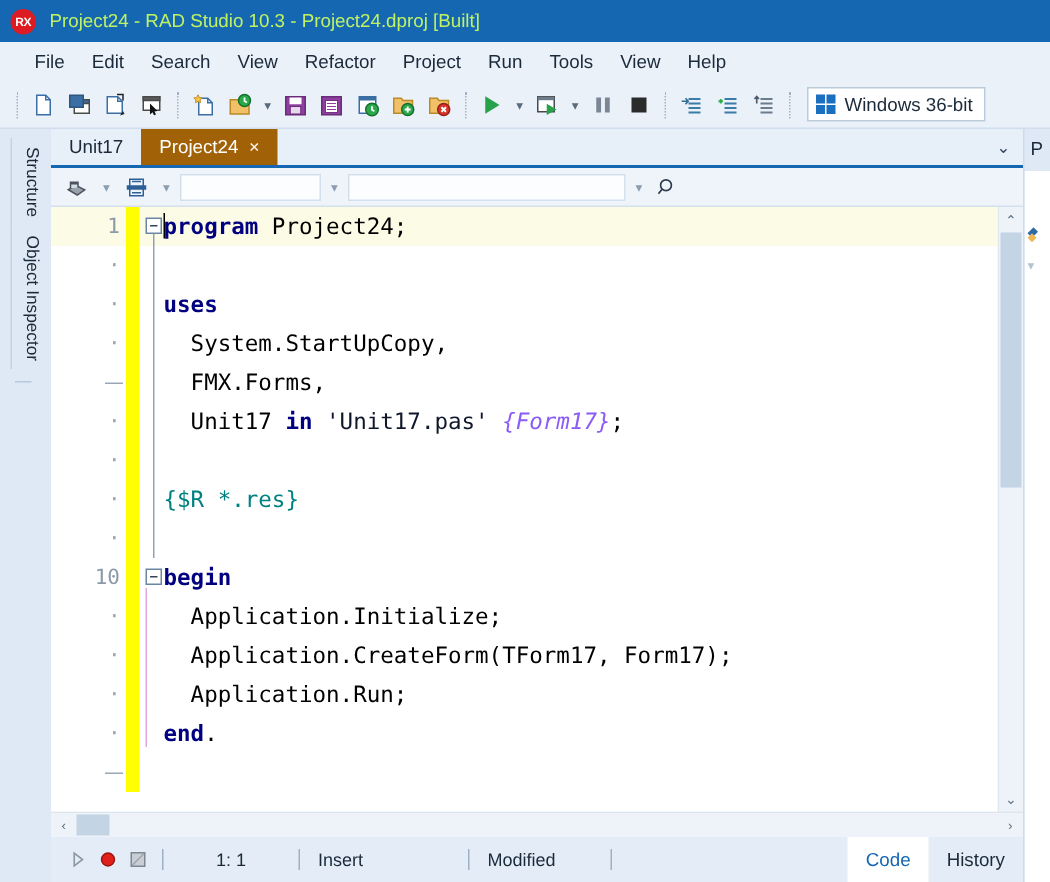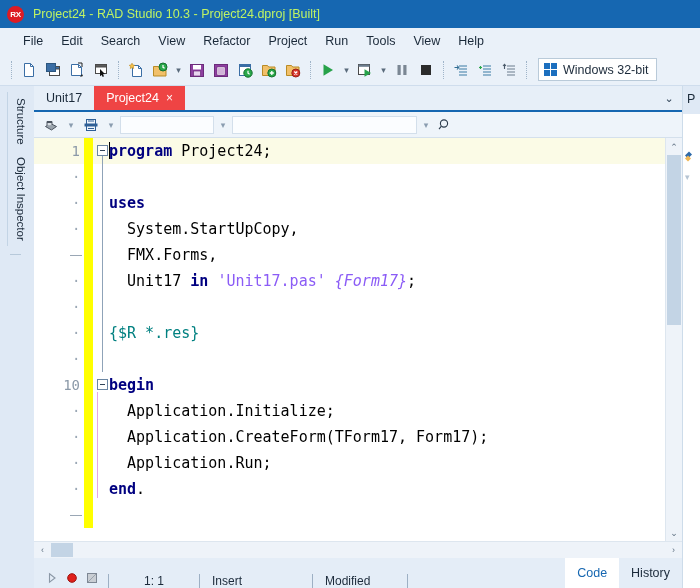--- a/index.html
+++ b/index.html
@@ -118,21 +118,21 @@
   .dtab {
     display:flex; align-items:center; gap:7px;
     padding: 0 12px; font-size:12.5px; color:#1b2a3a;
     cursor: default; white-space: nowrap;
     position: relative;
   }
   .dtab + .dtab::before {
     content:""; position:absolute; left:0; top:5px; bottom:5px;
     border-left:1px solid #a9bed2;
   }
-  .dtab.active { background:#ef4444; color:#ffffff; }
+  .dtab.active { background:#a16207; color:#ffffff; }
   .dtab.active + .dtab::before, .dtab.active::before { border-left-color: transparent; }
   .tab-x { font-size: 12px; line-height:1; opacity:.95; }
   .tabstrip-spacer { flex:1 1 auto; }
   .tabstrip-caret {
     width: 26px; display:flex; align-items:center; justify-content:center;
     color:#33465a; font-size: 11px; cursor: default;
   }
 
   
   .subtoolbar {
@@ -192,21 +192,21 @@
   }
   .fold-line {
     position:absolute; left:68px; width:1px; background:#8fa3b8;
   }
   .fold-line.pink { background:#e6a7e0; left:63px; }
   .code-text { position:absolute; left:75px; }
 
   
   .kw   { color:#000080; font-weight:bold; }
   .pl   { color:#000000; }
-  .str  { color:#8b5cf6; }
+  .str  { color:#0f172a; }
   .cm   { color:#008080; }
   .cmg  { color:#8b5cf6; font-style: italic; }
   .caret-bar {
     display:inline-block; width:1px; height:17px; background:#000;
     vertical-align:-3px; margin-right:-1px;
   }
 
   
   .vscroll {
     flex: 0 0 16px; background:#eef3f9;
@@ -223,21 +223,21 @@
     flex: 0 0 16px; background:#eef3f9; display:flex; align-items:center;
     border-top:1px solid #dde6ef;
   }
   .hs-btn { width:17px; height:16px; display:flex; align-items:center; justify-content:center; color:#5d6f81; font-size:9px; cursor:default;}
   .hs-track { flex:1 1 auto; height:16px; position:relative; }
   .hs-thumb { position:absolute; top:1px; bottom:1px; left:0; width:22px; background:#c3d4e5; }
 
   
   .statusbar {
     flex: 0 0 30px; background:#e4edf7;
-    display:flex; align-items:flex-end; gap:0;
+    display:flex; align-items:center; gap:0;
     padding-left: 8px;
   }
   .sb-icon { width:20px; height:20px; display:flex; align-items:center; justify-content:center; cursor:default; }
   .sb-div { width:1px; height:14px; background:#9db0c4; margin:0 6px; }
   .sb-cell { font-size:12px; color:#1b2a3a; white-space:nowrap; }
   .sb-pos   { width: 78px; text-align:center; }
   .sb-ins   { width: 100px; padding-left:6px; }
   .sb-mod   { width: 82px; padding-left:6px; }
   .sb-spacer { flex:1 1 auto; }
   .sb-tab {
@@ -423,21 +423,21 @@
 
     <div class="tb-sep"></div>
 
     <div class="platform-box">
       <span class="win-logo">
           <i></i>
           <i></i>
           <i></i>
           <i></i>
         </span>
-      <span class="lbl">Windows 32-bit</span>
+      <span class="lbl">Windows 36-bit</span>
     </div>
   </div>
 
   <div class="workarea">
 
     <div class="leftbar">
       <div class="vtab">Structure</div>
       <div class="vtab">Object Inspector</div>
       <div class="vdash"></div>
     </div>

